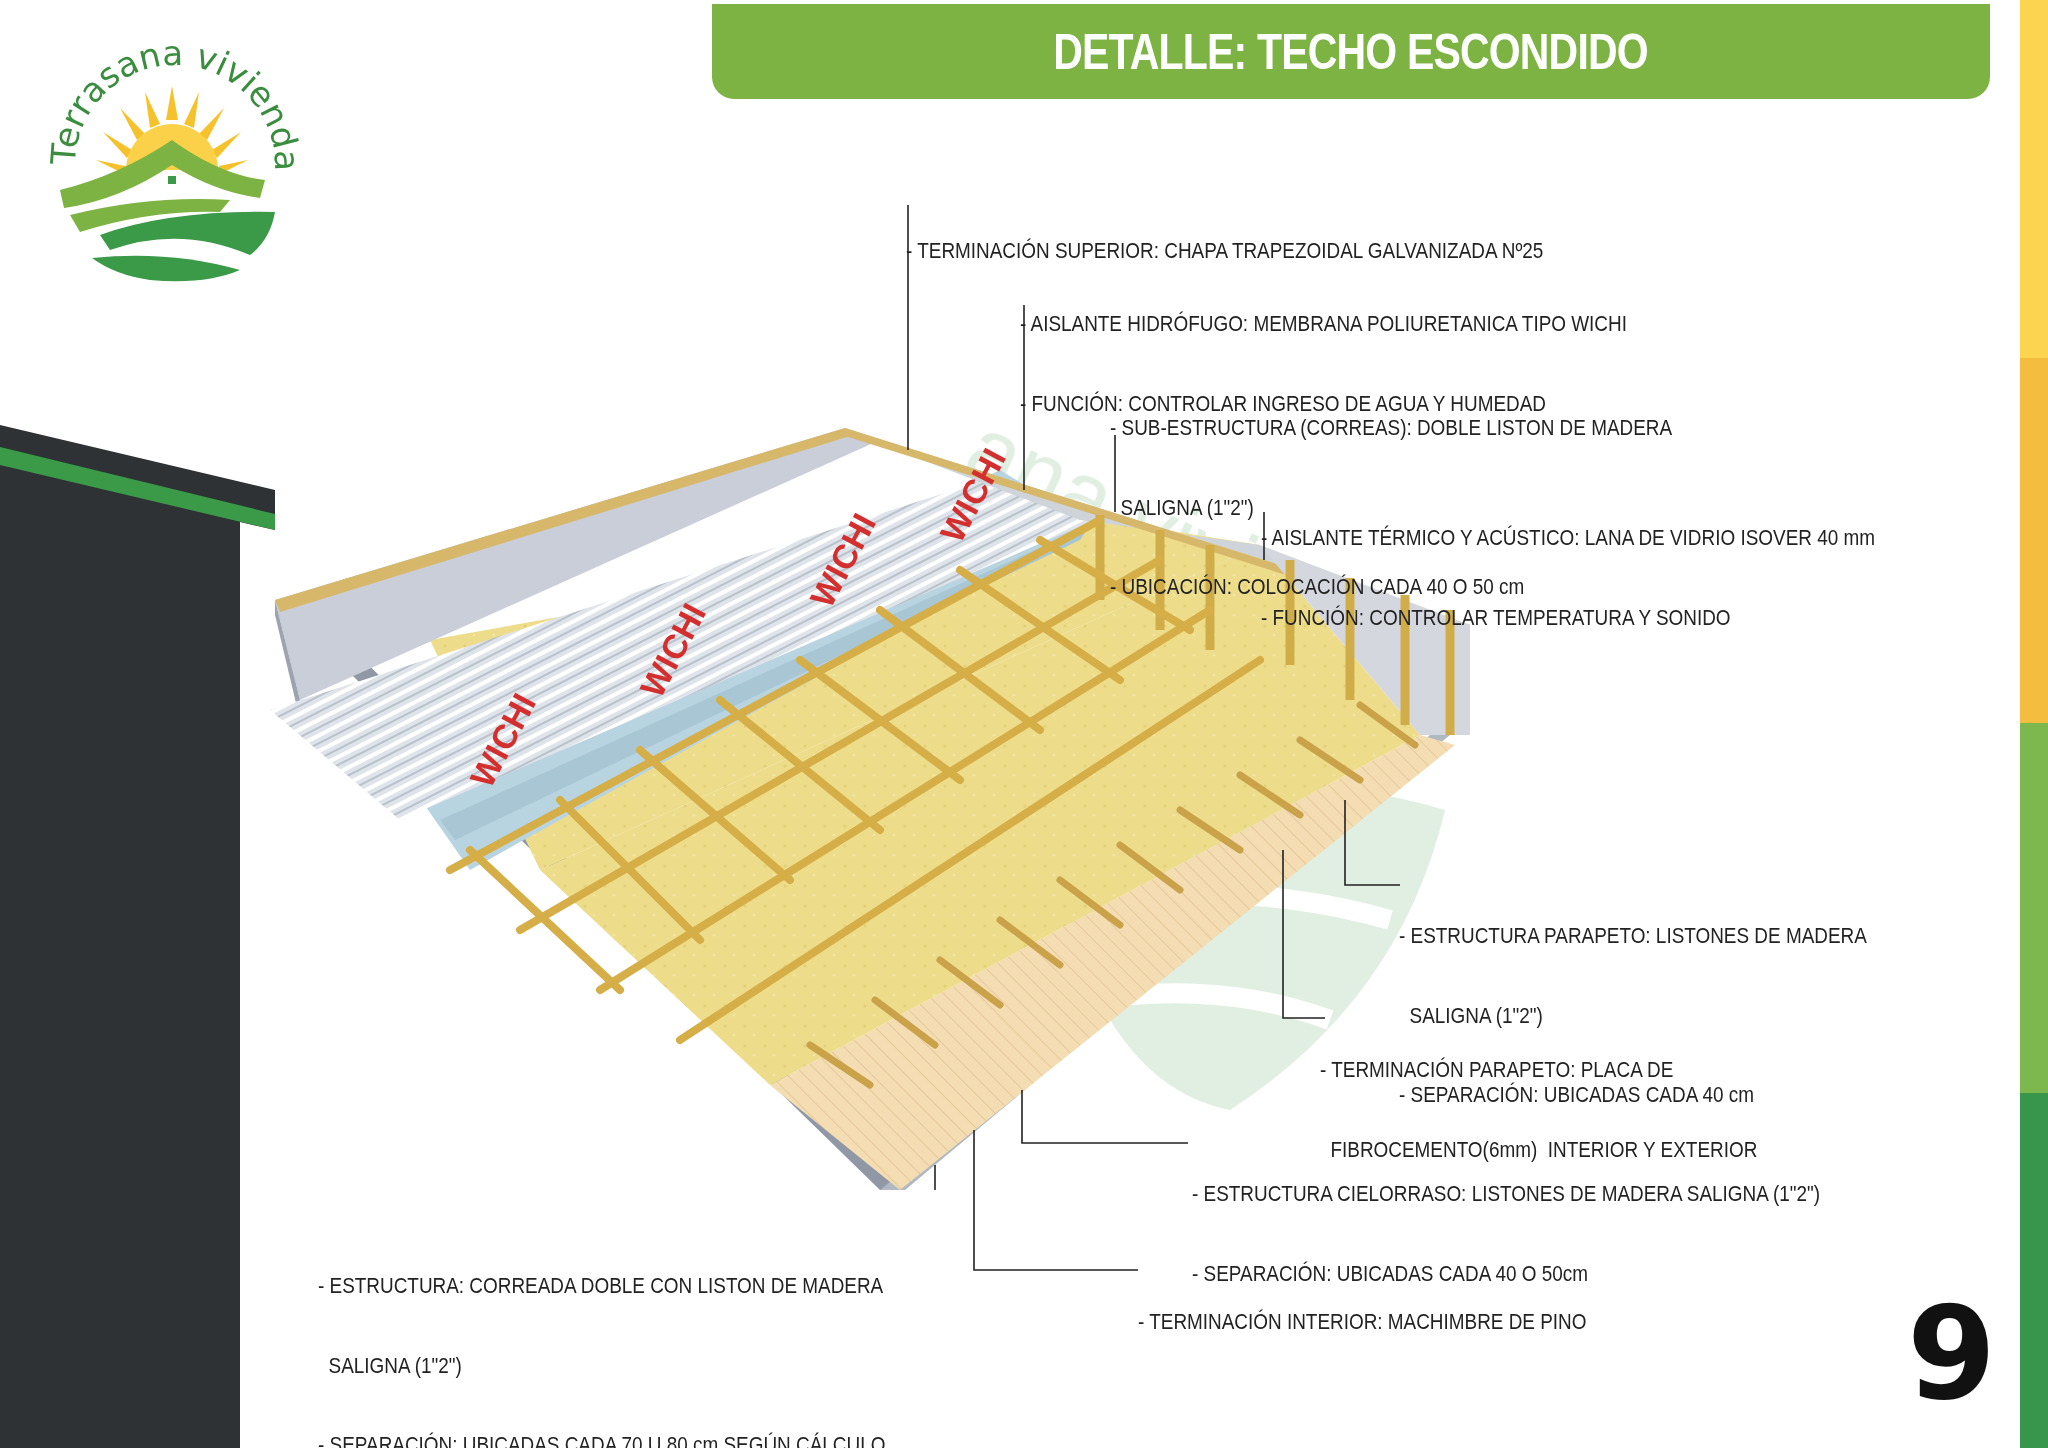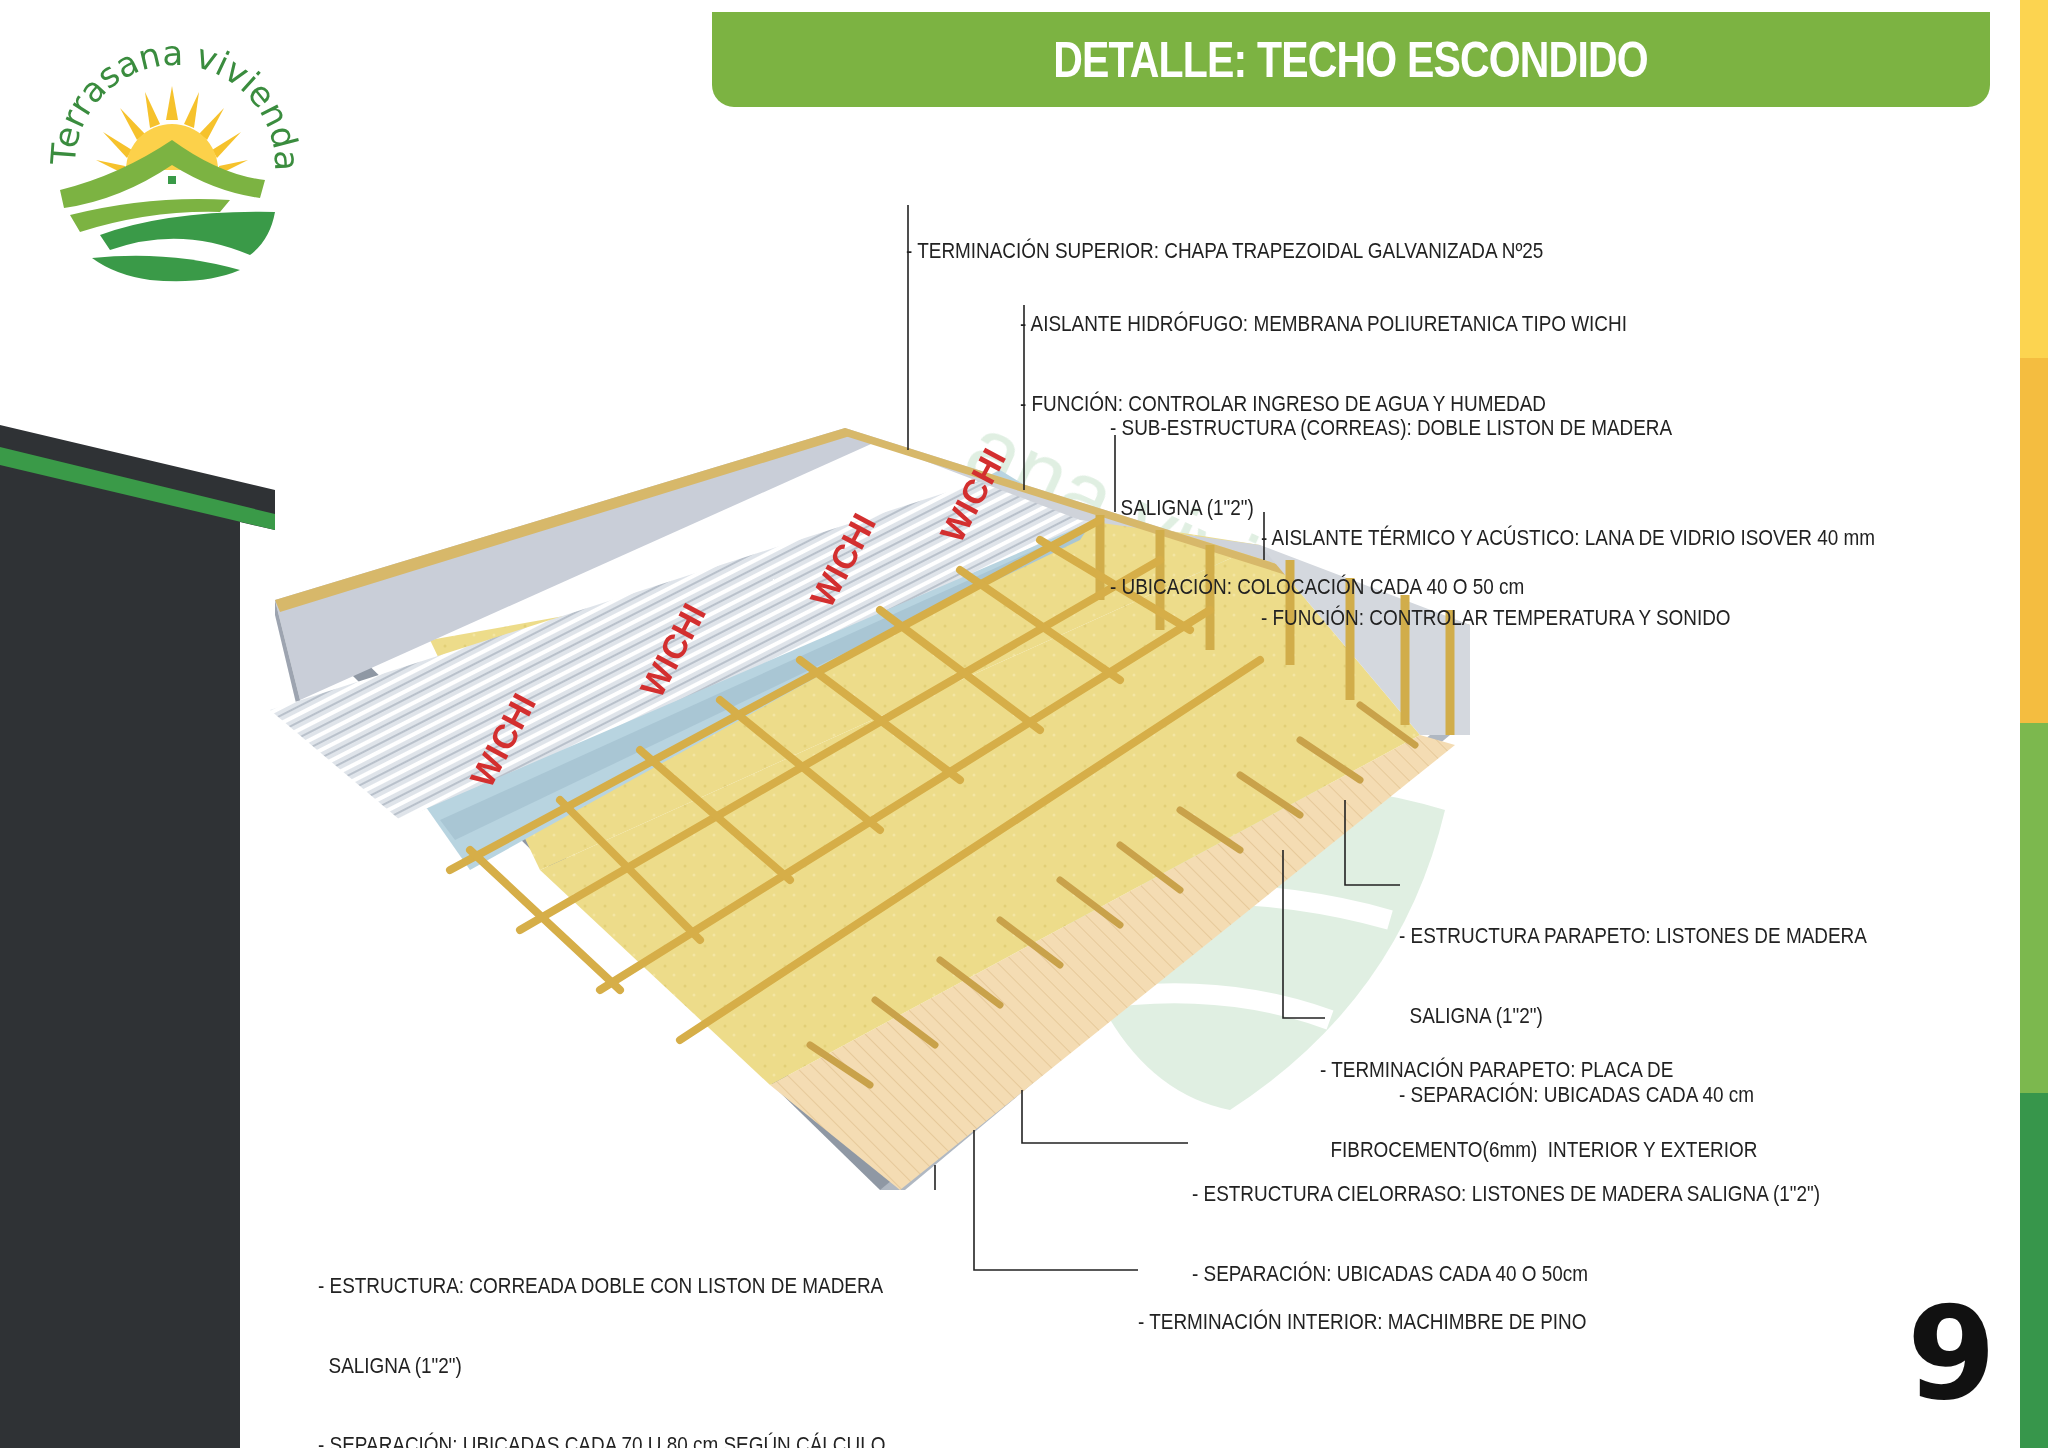--- a/index.html
+++ b/index.html
@@ -1,19 +1,19 @@
 <!DOCTYPE html>
 <html><head>
 <meta charset="utf-8">
 <style>
   html, body { margin:0; padding:0; }
   body { width:2048px; height:1448px; position:relative; overflow:hidden; background:#ffffff;
          font-family:"Liberation Sans", "DejaVu Sans", sans-serif; }
   .abs { position:absolute; }
-  .title-bar { left:712px; top:12px; width:1278px; height:95px; background:#7cb342;
+  .title-bar { left:712px; top:4px; width:1278px; height:95px; background:#7cb342;
                border-radius:0 0 22px 22px; display:flex; align-items:center; justify-content:center; }
   .title-text { color:#fff; font-weight:bold; font-size:50px; letter-spacing:-1px;
                 transform:scaleX(0.82); white-space:nowrap; font-family:"Liberation Sans", sans-serif; }
   .side-strip { right:0; width:28px; }
   .label { position:absolute; font-size:22px; line-height:26.5px; color:#222; white-space:pre;
            transform-origin:left top; transform:scaleX(0.86); font-family:"Liberation Sans", sans-serif; }
   .page-number { right:52px; top:1290px; font-size:128px; font-weight:bold; color:#111;
                  font-family:"DejaVu Sans", sans-serif; line-height:1; }
   svg { position:absolute; left:0; top:0; }
   .leader { stroke:#222; stroke-width:1.6; fill:none; }

